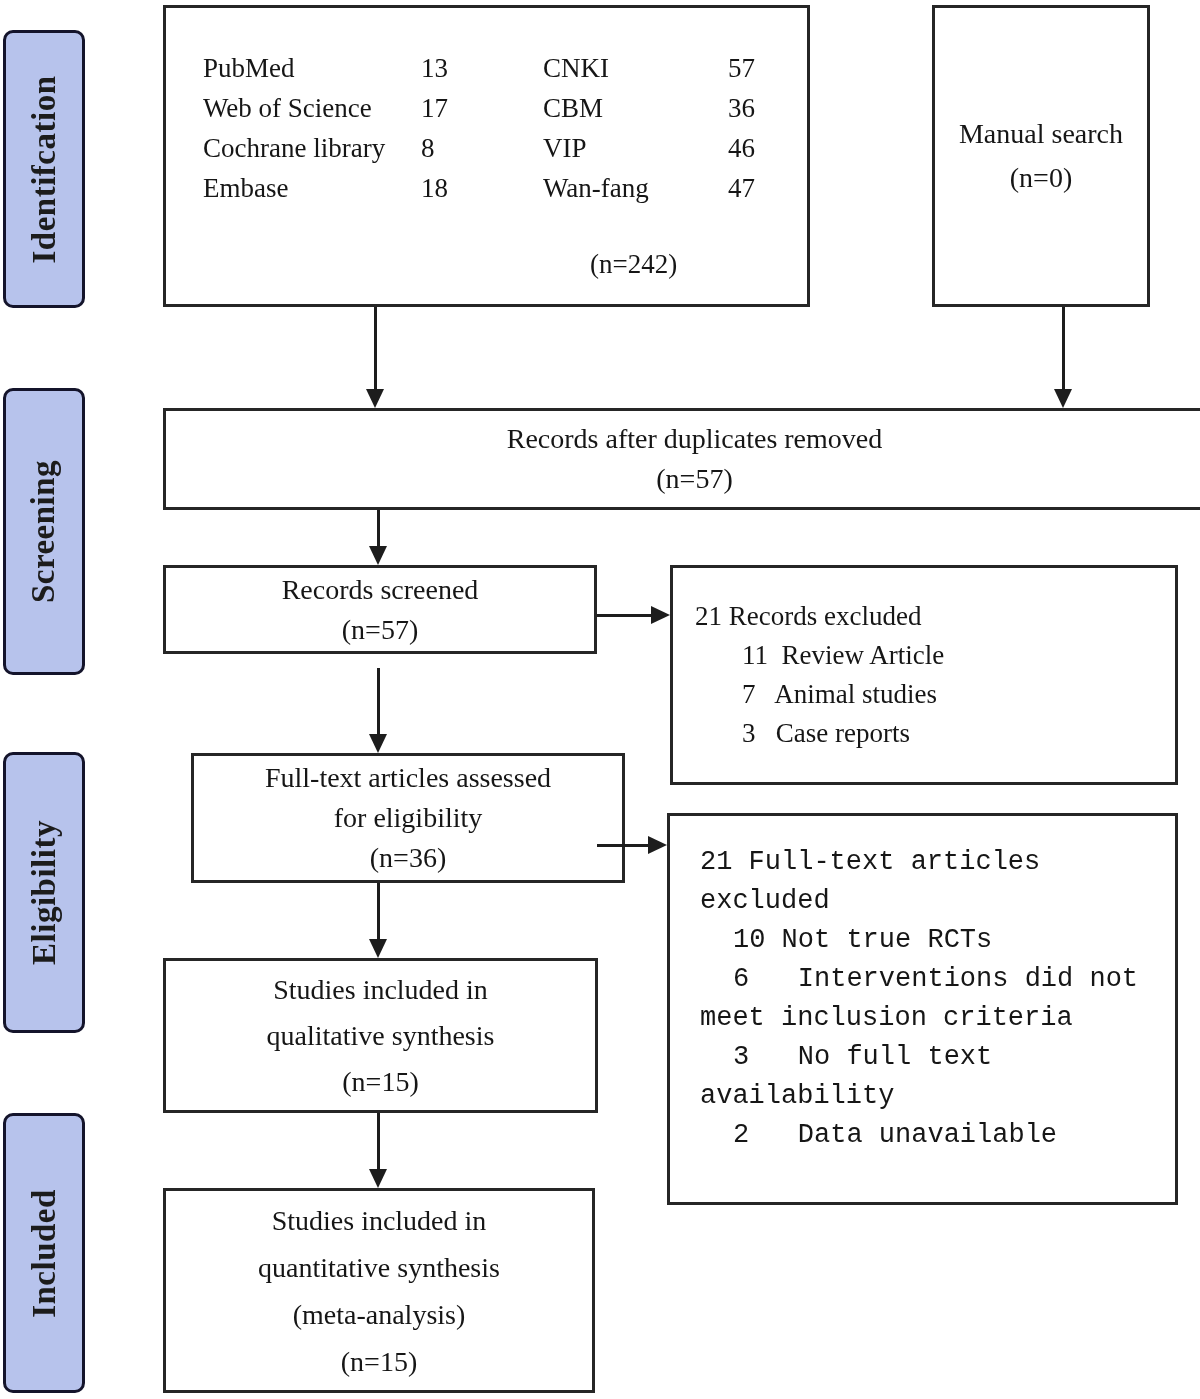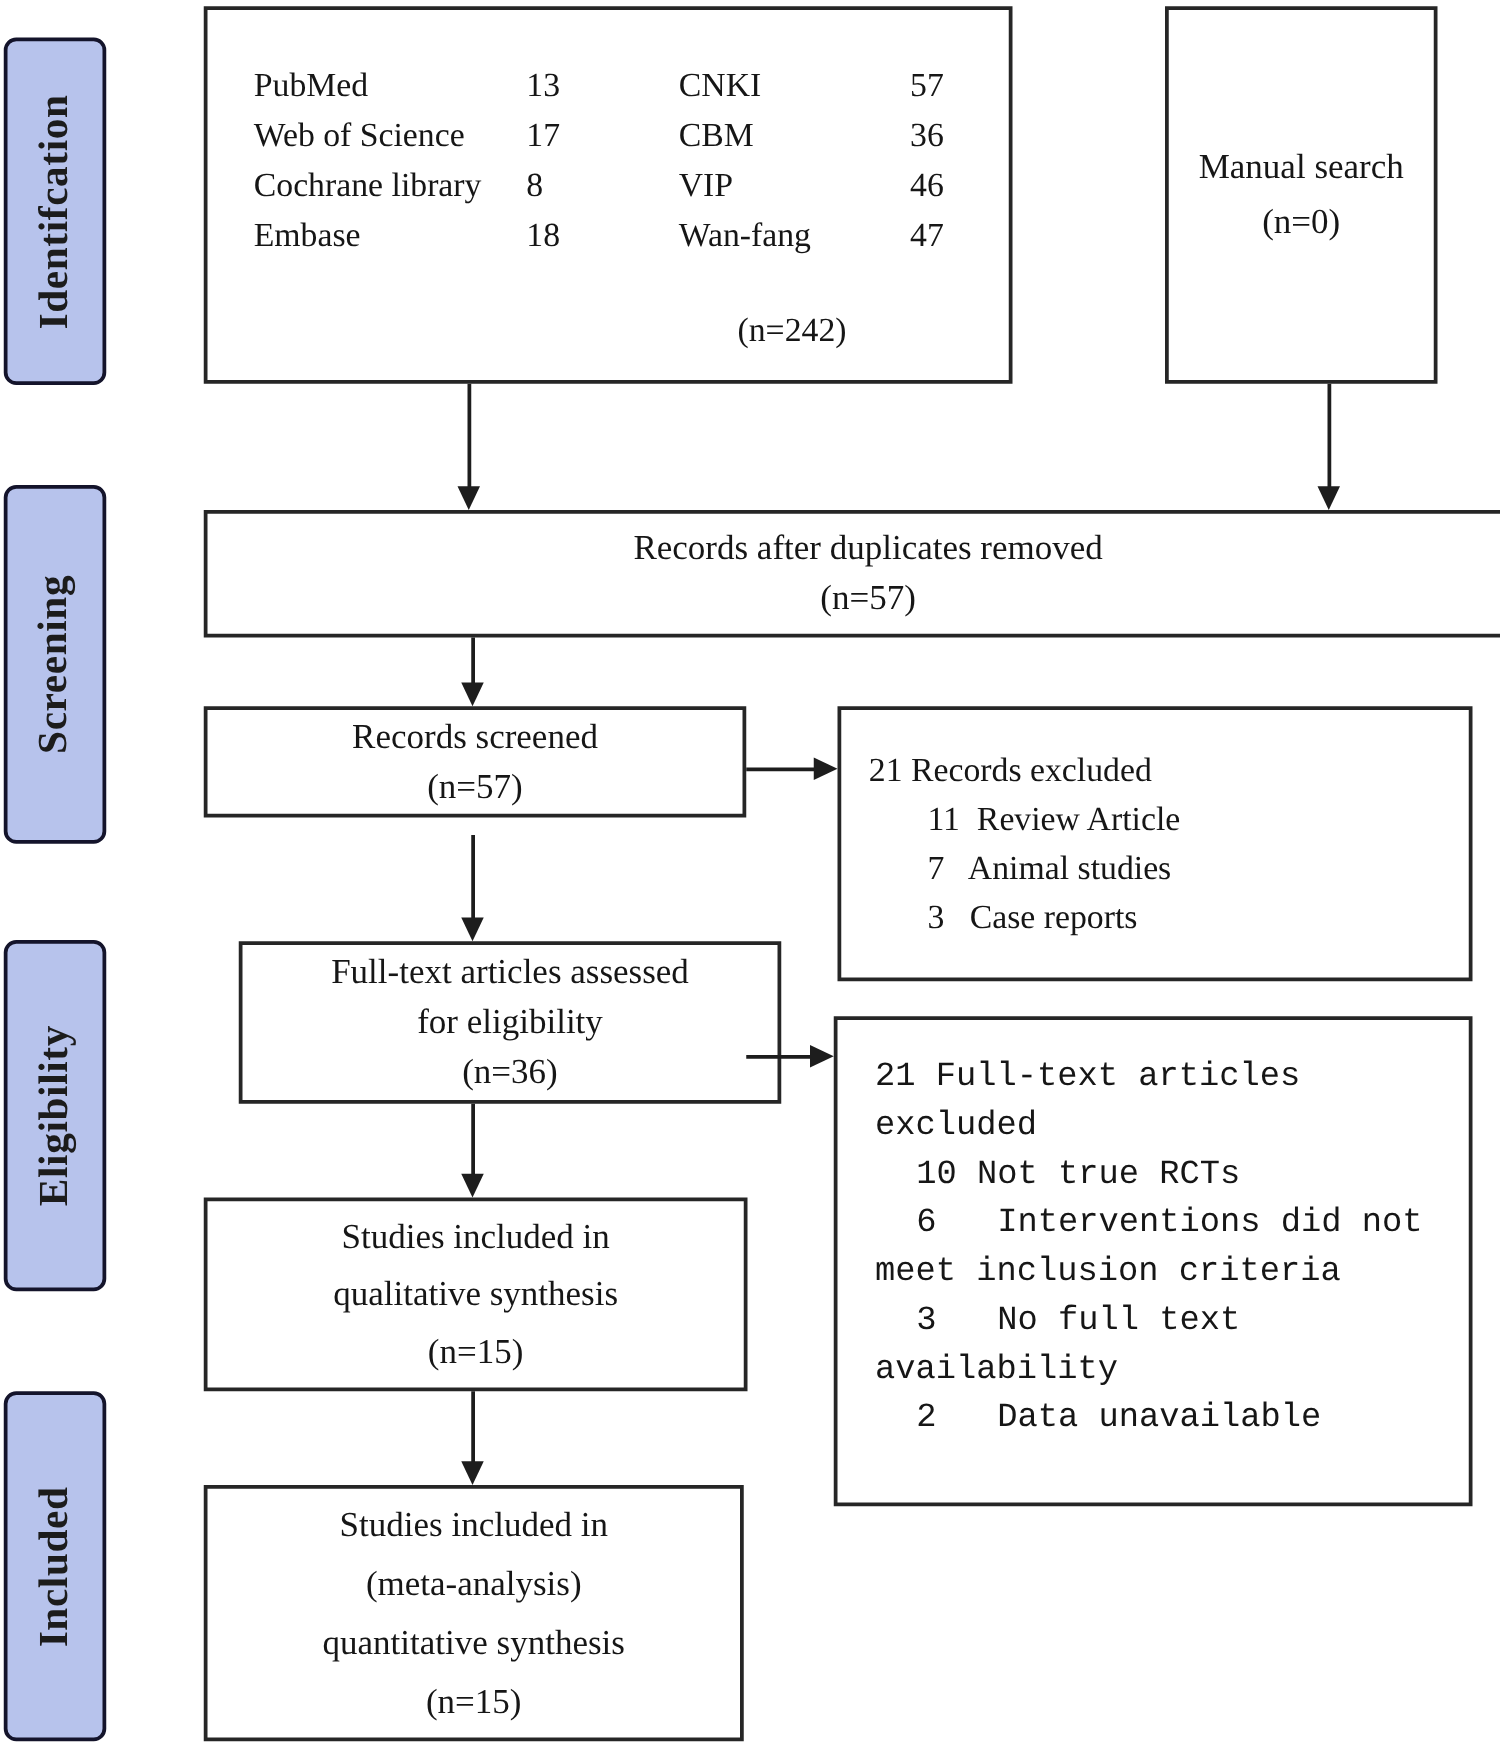--- a/index.html
+++ b/index.html
@@ -144,22 +144,22 @@
   </div>
 
   <div class="fbox center-box" style="left:163px;top:958px;width:435px;height:155px;line-height:46px;">
     <div>Studies included in</div>
     <div>qualitative synthesis</div>
     <div>(n=15)</div>
   </div>
 
   <div class="fbox center-box" style="left:163px;top:1188px;width:432px;height:205px;line-height:47px;">
     <div>Studies included in</div>
+    <div>quantitative synthesis</div>
     <div>(meta-analysis)</div>
-    <div>quantitative synthesis</div>
     <div>(n=15)</div>
   </div>
 
   <div class="vline" style="left:374px;top:307px;height:84px;"></div>
   <div class="vhead" style="left:366px;top:389px;"></div>
 
   <div class="vline" style="left:1062px;top:307px;height:84px;"></div>
   <div class="vhead" style="left:1054px;top:389px;"></div>
 
   <div class="vline" style="left:377px;top:510px;height:38px;"></div>

